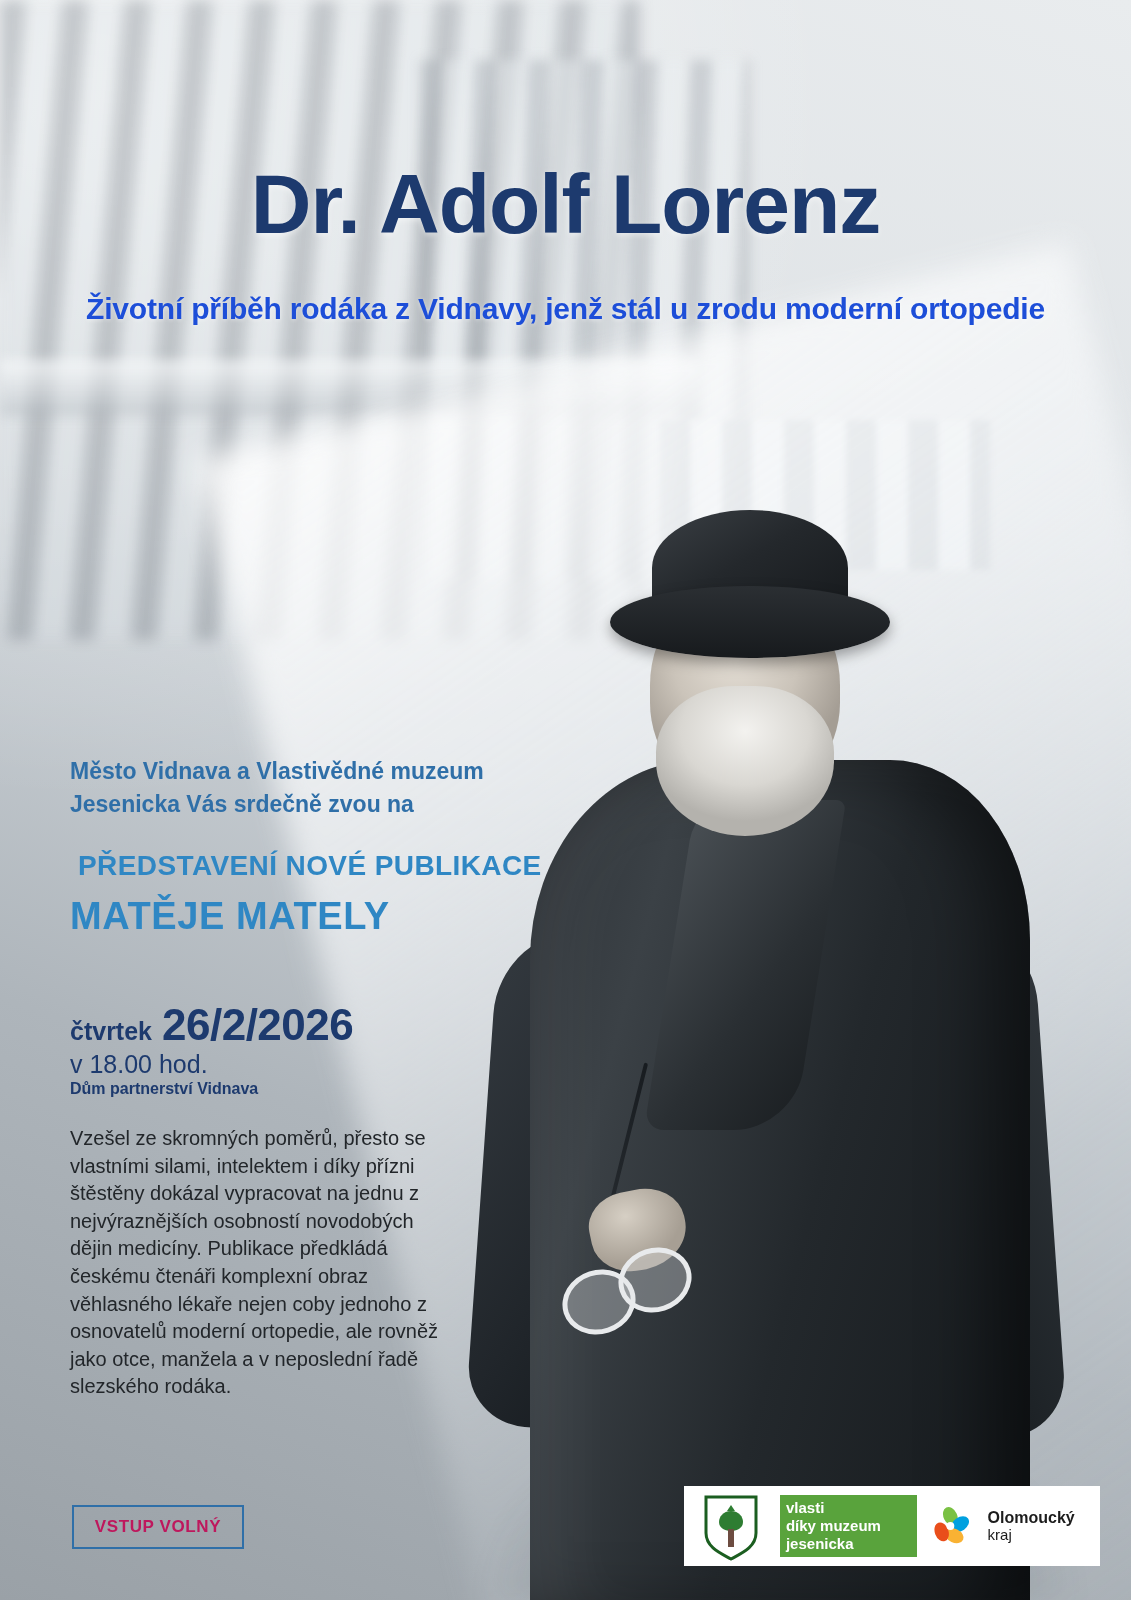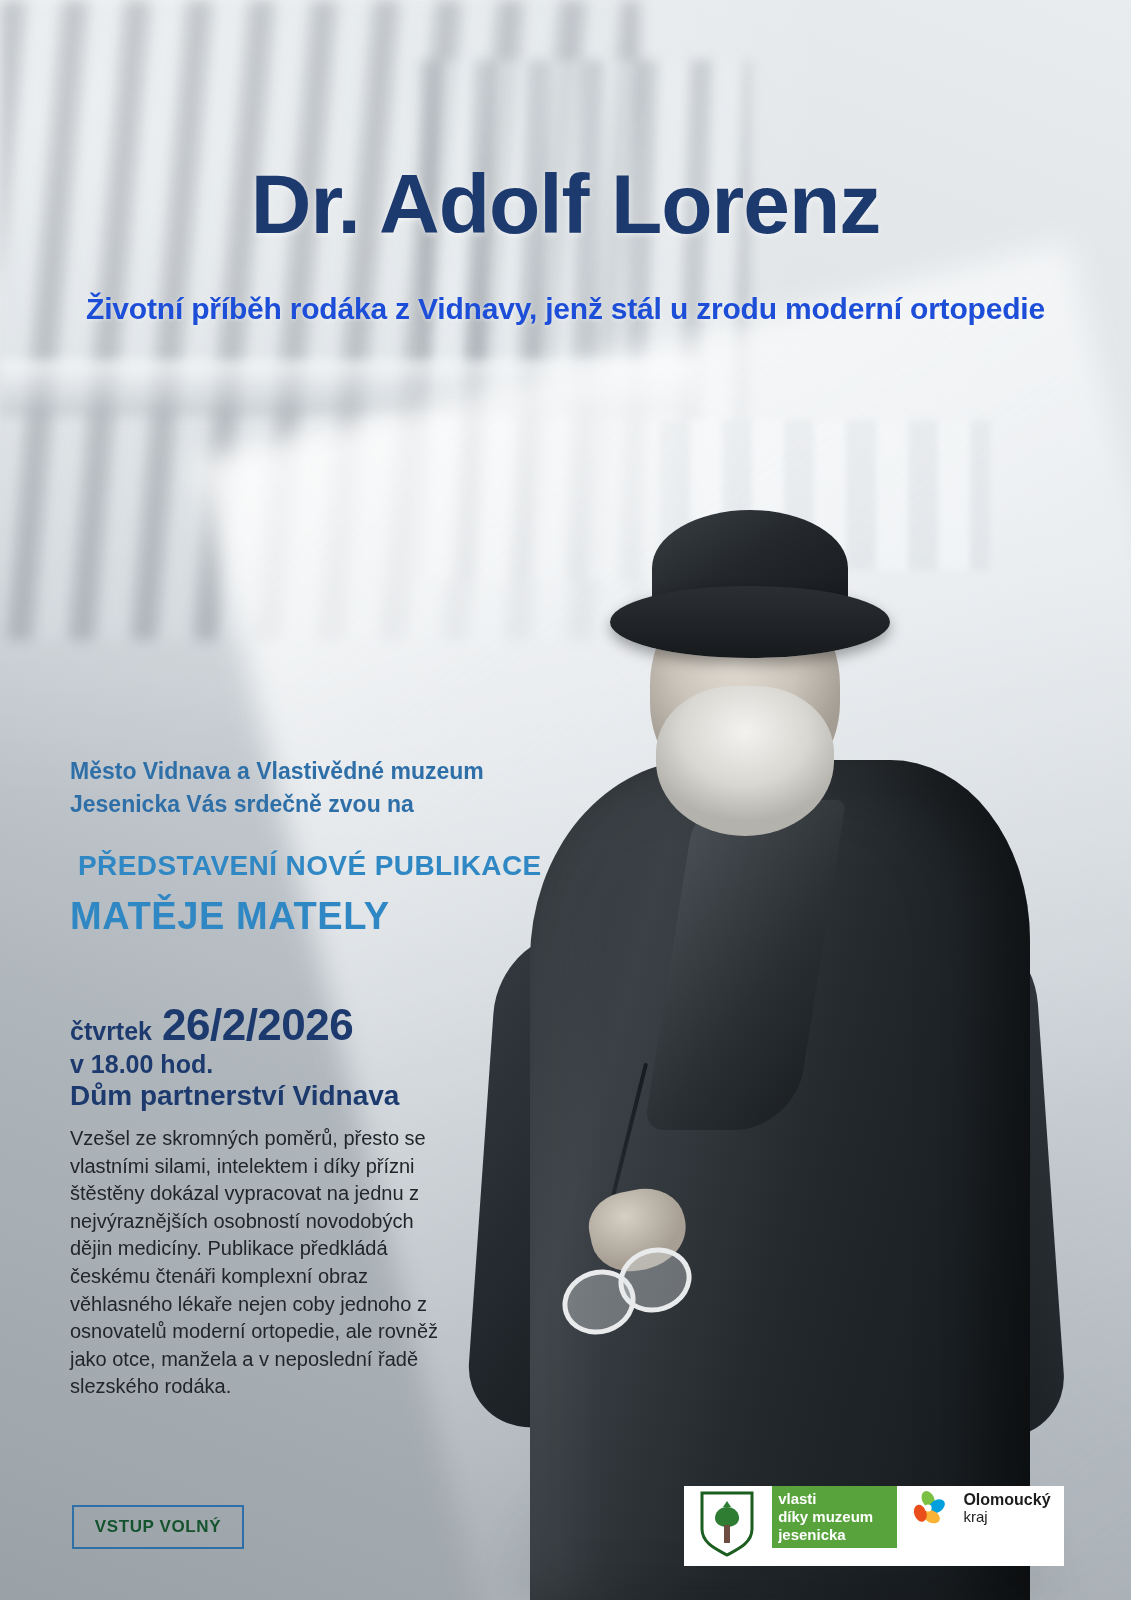--- a/index.html
+++ b/index.html
@@ -286,67 +286,67 @@
     font-size: 44px;
     font-weight: bold;
     letter-spacing: -0.5px;
   }
   .time {
     position: absolute;
     left: 70px;
     top: 1050px;
     color: #1d3a6e;
     font-size: 25px;
-    font-weight: bold;
+    font-weight: normal;
   }
   .venue {
     position: absolute;
     left: 70px;
     top: 1080px;
     color: #1d3a6e;
-    font-size: 28px;
+    font-size: 16px;
     font-weight: bold;
   }
 
   .body-text {
     position: absolute;
     left: 70px;
     top: 1125px;
     width: 390px;
     color: #22262a;
     font-size: 20px;
     line-height: 1.38;
   }
 
   .vstup {
     position: absolute;
     left: 72px;
     top: 1505px;
     width: 168px;
     height: 40px;
     border: 2px solid #2f6fa8;
-    color: #14532d;
+    color: #be185d;
     font-size: 17px;
     font-weight: bold;
     letter-spacing: 0.6px;
     display: flex;
     align-items: center;
     justify-content: center;
   }
 
   
   .logos {
     position: absolute;
     left: 684px;
     top: 1486px;
-    width: 380px;
+    width: 416px;
     height: 80px;
     background: #ffffff;
     display: flex;
-    align-items: flex-start;
+    align-items: center;
   }
   .logo-crest {
     width: 84px;
     height: 72px;
     margin-left: 6px;
     display: flex;
     align-items: center;
     justify-content: center;
   }
   .logo-museum {

